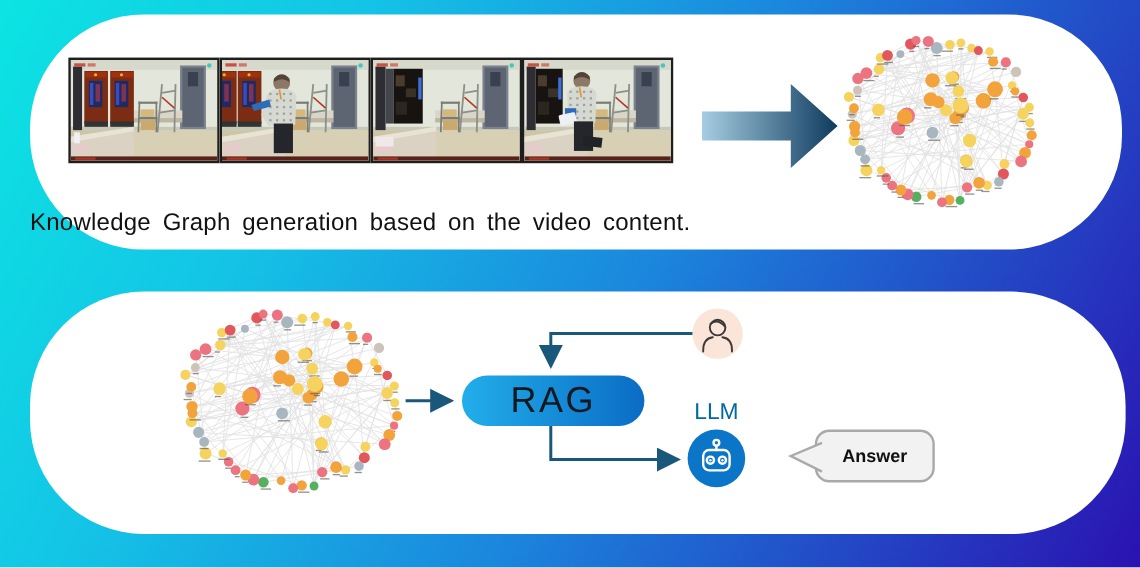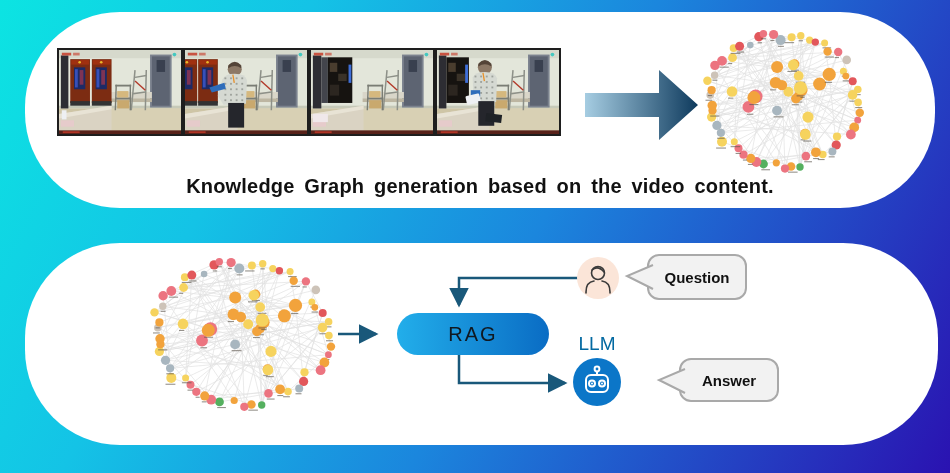--- a/index.html
+++ b/index.html
@@ -25,35 +25,35 @@
   .video-strip{position:absolute; left:32px; top:36px; width:522px; height:92px; display:flex;}
   .video-strip svg{width:126px; height:88px; border:2px solid #1e1e1e; background:#e8e8e0; flex:0 0 auto;}
 
   .big-arrow{position:absolute; left:560px; top:52px; width:115px; height:82px;}
 
   .graph-svg{position:absolute;}
   #graph-top{left:672px; top:13px; width:172px; height:150px;}
   #graph-bottom{left:119px; top:10px; width:196px; height:160px;}
 
   .caption{
-    position:absolute; left:0; width:100%; text-align:center;
+    position:absolute; left:0; width:100%; 
     color:var(--caption-color); font-size:20px; line-height:1.15;
-    word-spacing:4px; letter-spacing:0.2px;font-weight:bold;
+    word-spacing:4px; letter-spacing:0.2px;
   }
   .caption-top{top:163px;}
   .caption-bottom{top:168px;}
 
   .connectors{position:absolute; left:0; top:0; width:913px; height:202px; pointer-events:none;}
 
   .rag-pill{
-    position:absolute; left:372px; top:70px; width:152px; height:42px;
+    position:absolute; left:360px; top:70px; width:152px; height:42px;
     border-radius:21px;
     background:linear-gradient(90deg, var(--rag-grad-start), var(--rag-grad-end));
     display:flex; align-items:center; justify-content:center;
-    color:#101820; font-size:20px; letter-spacing:2px;
+    color:#101820; font-size:30px; letter-spacing:2px;
   }
 
   .person-icon{
     position:absolute; left:552px; top:14px; width:42px; height:42px;
     border-radius:50%; background:var(--person-peach);
     display:flex; align-items:center; justify-content:center;
   }
   .robot-icon{
     position:absolute; left:548px; top:115px; width:48px; height:48px;
     border-radius:50%; background:var(--robot-blue);
@@ -919,27 +919,20 @@
     <div class="person-icon">
       <svg width="34" height="34" viewBox="-17 -17 34 34" aria-hidden="true">
         <g fill="none" stroke="#3a3a3a" stroke-width="1.6" stroke-linecap="round">
           <circle cx="0" cy="-5" r="6.5"></circle>
           <path d="M-6 -8 Q 0 -13 6 -6"></path>
           <path d="M-12 14 Q -12 4 -4 3 M 12 14 Q 12 4 4 3 M -12 14 L -12 15 M 12 14 L 12 15"></path>
         </g>
       </svg>
     </div>
 
-    <div class="bubble bubble-question">
-      <svg class="tail" viewBox="0 0 28 32">
-        <path d="M27 4 L1 15 L27 28 Z" fill="var(--bubble-fill)"></path>
-        <path d="M27 4 L1 15 L27 28" fill="none" stroke="var(--bubble-border)" stroke-width="2"></path>
-      </svg>
-      <span>Question</span>
-    </div>
 
     <div class="llm-label">LLM</div>
 
     <div class="robot-icon">
       <svg width="36" height="36" viewBox="-18 -18 36 36" aria-hidden="true">
         <g fill="none" stroke="#ffffff" stroke-width="2" stroke-linecap="round">
           <circle cx="0" cy="-13" r="2.4"></circle>
           <line x1="0" y1="-10" x2="0" y2="-7"></line>
           <rect x="-11" y="-7" width="22" height="17" rx="5"></rect>
           <circle cx="-5" cy="1.5" r="3"></circle>

